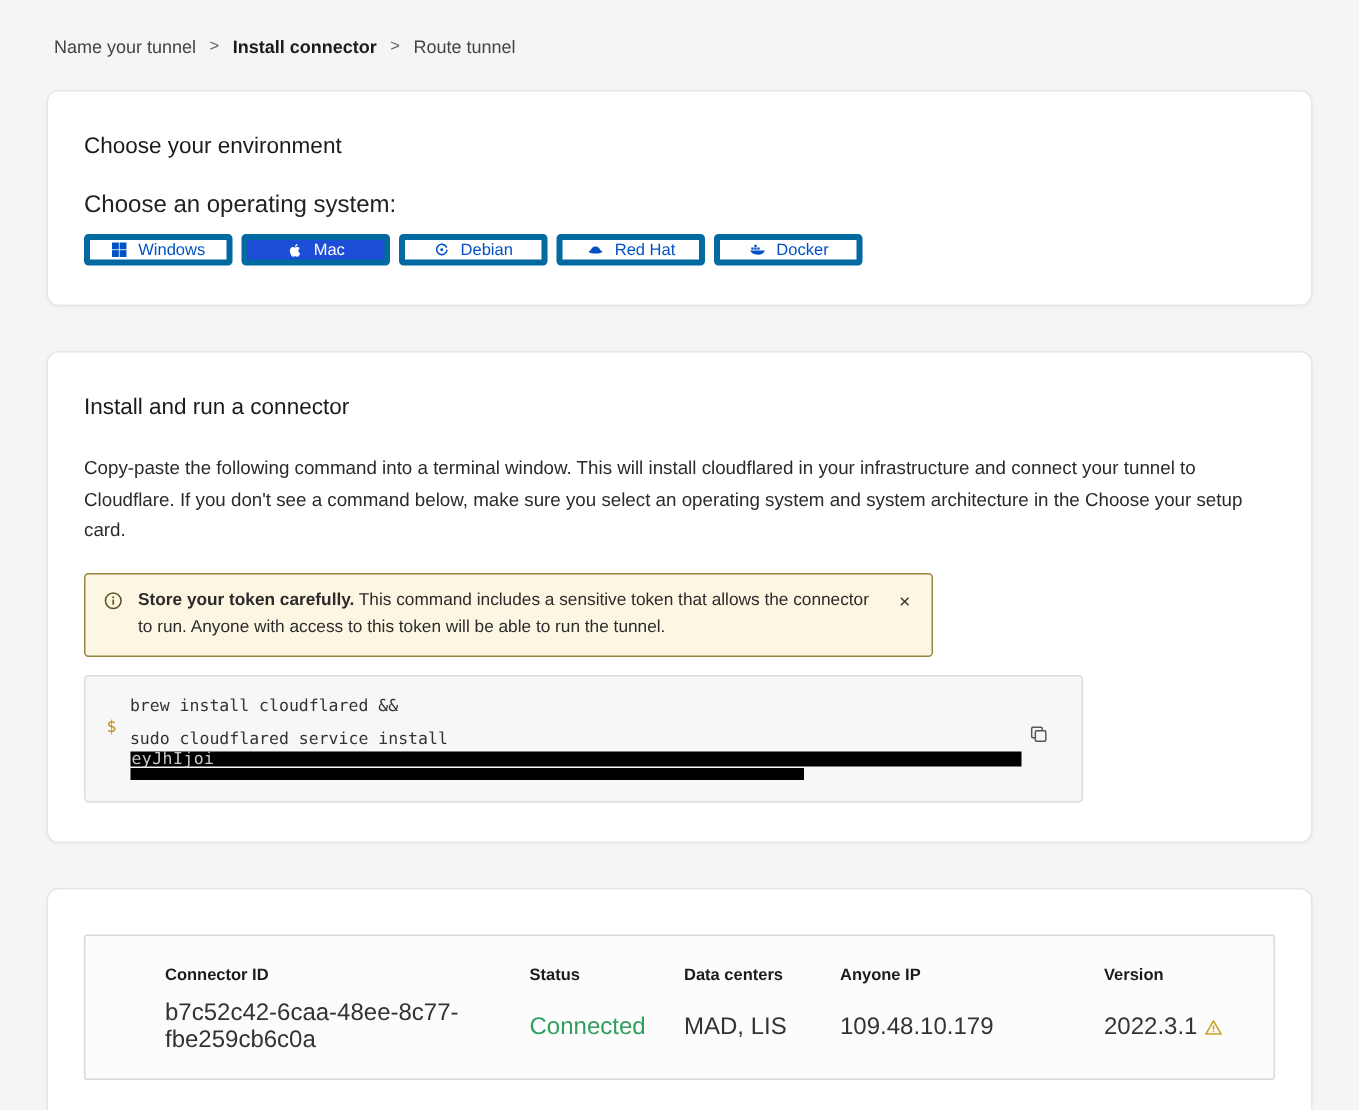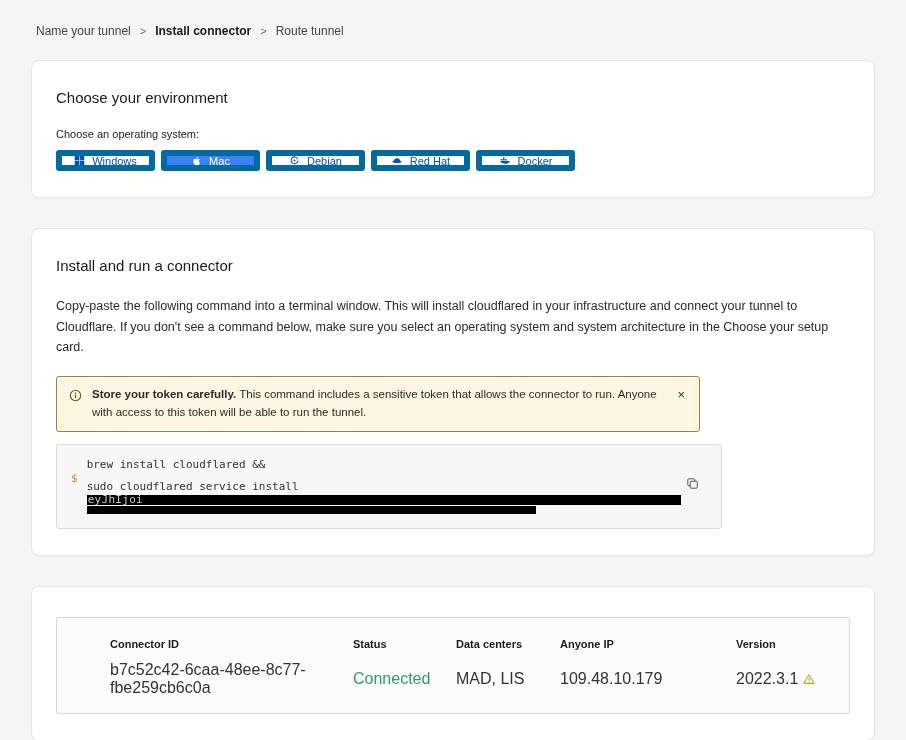--- a/index.html
+++ b/index.html
@@ -17,30 +17,30 @@
   .crumb { cursor: pointer; }
   .crumb.active { font-weight: bold; color: #1b1b1b; }
   .crumb.disabled { cursor: default; }
   .sep { color: #666; font-size: 11px; }
 
   
   .card { background: #fff; border: 1px solid #e6e6e6; border-radius: 8px; padding: 28px 24px 26px; margin-bottom: 30px; box-shadow: 0 1px 2px rgba(0,0,0,0.03); }
   .card-title { font-size: 15px; margin: 0 0 22px; color: #1b1b1b; font-weight: normal; }
 
   
-  .os-label { font-size: 11px; margin-bottom: 10px; color: #222; }
+  .os-label { font-size: 16px; margin-bottom: 10px; color: #222; }
   .os-row { display: flex; gap: 6px; }
-  .os-btn { display: flex; align-items: center; justify-content: center; gap: 7px; width: 99px; height: 21px; background: #fff; border: 6px solid #0369a1; border-radius: 3px; color: #0051c3; font-size: 11px; font-family: inherit; cursor: pointer; padding: 0; }
-  .os-btn.selected { background: #3b82f6; color: #fff; }
+  .os-btn { display: flex; align-items: center; justify-content: center; gap: 7px; width: 99px; height: 21px; background: #fff; border: 4px solid #0369a1; border-radius: 3px; color: #0051c3; font-size: 11px; font-family: inherit; cursor: pointer; padding: 0; }
+  .os-btn.selected { background: #1d4ed8; color: #fff; }
   .os-ic { display: flex; }
   .os-ic svg { display: block; }
 
   
   .desc { font-size: 12.5px; line-height: 1.65; margin: 0 0 18px; color: #2b2b2b; max-width: 795px; }
-  .alert { width: 644px; background: #fdf6e2; border: 1px solid #998540; border-radius: 3px; padding: 9px 12px; display: flex; gap: 10px; align-items: flex-start; margin-bottom: 12px; }
+  .alert { width: 566px; background: #fdf6e2; border: 1px solid #998540; border-radius: 3px; padding: 9px 12px; display: flex; gap: 10px; align-items: flex-start; margin-bottom: 12px; }
   .alert-icon { color: #5d5426; margin-top: 2px; flex: none; }
   .alert-text { font-size: 11.5px; line-height: 1.55; color: #2b2b2b; flex: 1; }
   .alert-close { background: none; border: none; font-size: 13px; color: #333; cursor: pointer; padding: 0 2px; line-height: 1; margin-top: 2px; font-family: inherit; }
 
   .code { position: relative; width: 666px; background: #f7f7f7; border: 1px solid #dcdcdc; border-radius: 3px; padding: 13px 44px 14px 14px; display: flex; gap: 9px; font-family: "DejaVu Sans Mono", monospace; font-size: 11px; color: #333; }
   .prompt { color: #c28b19; align-self: center; padding-bottom: 14px; }
   .code-lines { display: flex; flex-direction: column; }
   .cl1 { margin-bottom: 9px; }
   .cl2 { margin-bottom: 2px; }
   .redact { background: #000; }

